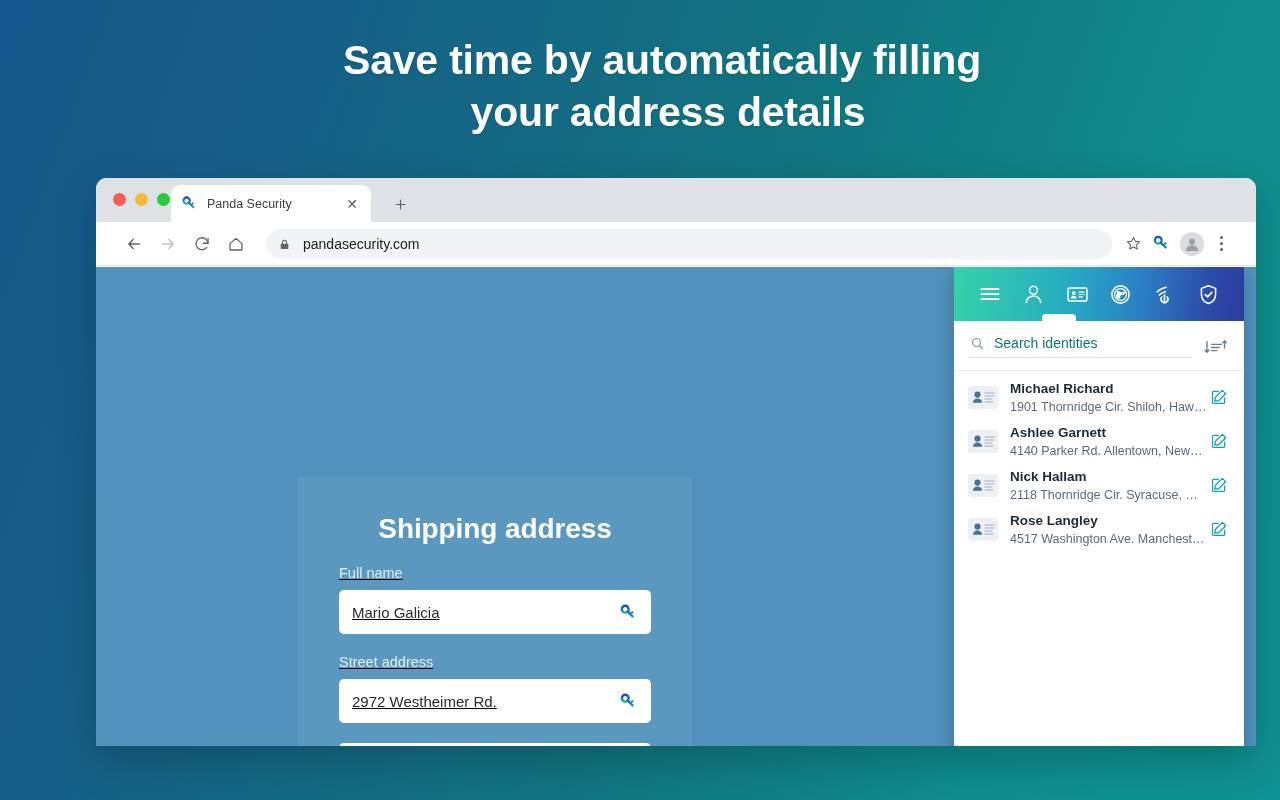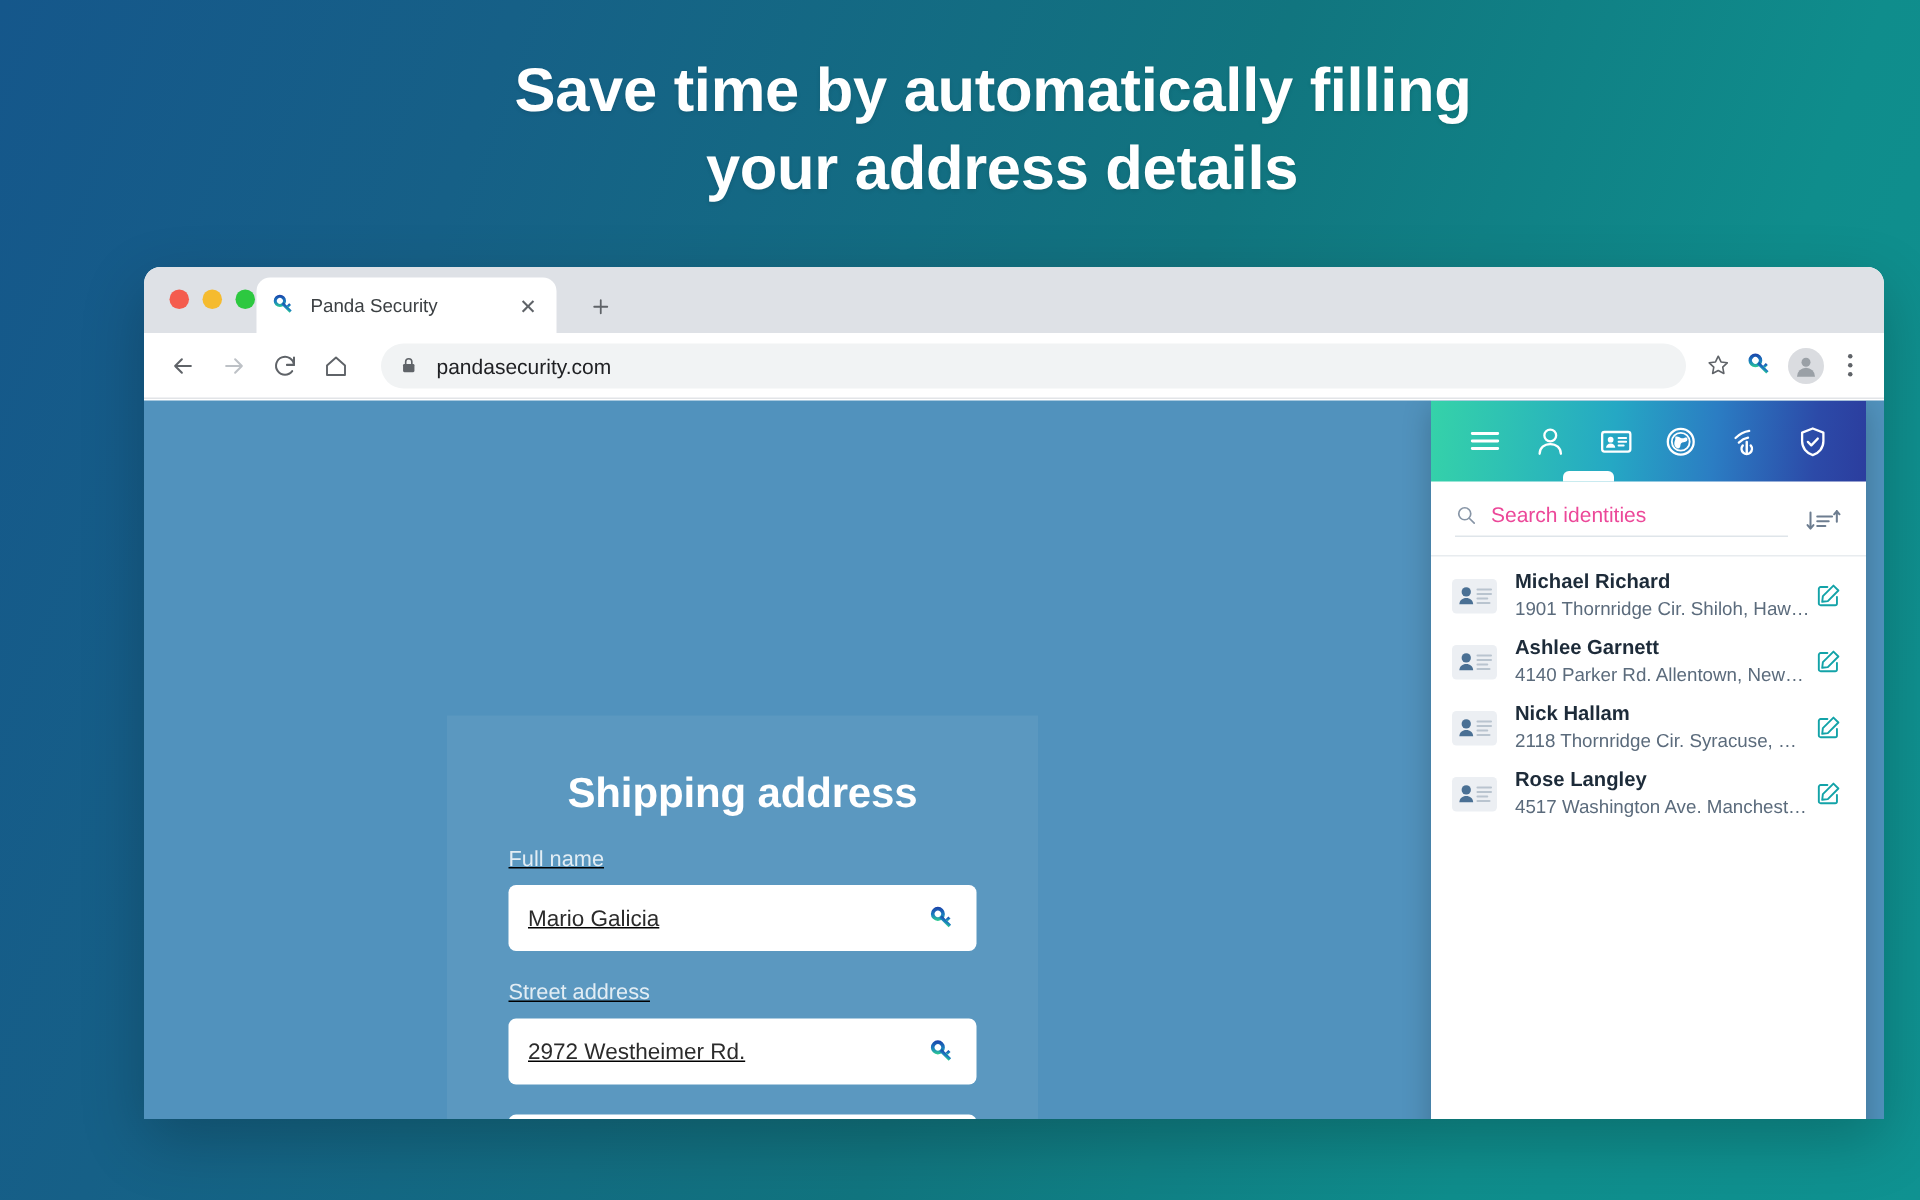--- a/index.html
+++ b/index.html
@@ -80,21 +80,21 @@
     width: 24px; height: 24px;
     color: #5f6368;
     display: flex; align-items: center; justify-content: center;
     font-size: 21px; font-weight: 300; line-height: 1;
   }
 
   .toolbar {
     height: 44px;
     background: #ffffff;
     display: flex; align-items: center;
-    padding: 0 12px;
+    padding: 0 24px;
     border-bottom: 1px solid #e2e4e7;
   }
   .tb-icon {
     width: 28px; height: 28px; margin-right: 6px;
     display: flex; align-items: center; justify-content: center;
     color: #5f6368; flex: 0 0 28px;
   }
   .tb-icon.fwd { color: #bdc1c6; }
   .omnibox {
     flex: 1;
@@ -197,21 +197,21 @@
     padding-bottom: 12px;
   }
   .search-wrap {
     flex: 1;
     display: flex; align-items: center;
     border-bottom: 1px solid #dfe5ea;
     padding-bottom: 6px;
     margin-right: 12px;
   }
   .search-ico { width: 15px; height: 15px; flex: 0 0 15px; margin-right: 9px; color: #7e8ea0; }
-  .search-ph { font-size: 14px; color: #ec4899; }
+  .search-ph { font-size: 14px; color: #0f766e; }
   .sort-ico { width: 24px; height: 18px; flex: 0 0 24px; color: #6d7d90; }
 
   .idlist { flex: 1; overflow: hidden; padding-top: 4px; }
   .iditem {
     display: flex; align-items: center;
     padding: 8px 16px 8px 14px;
     height: 44px;
   }
   .id-av {
     width: 30px; height: 23px; flex: 0 0 30px;

